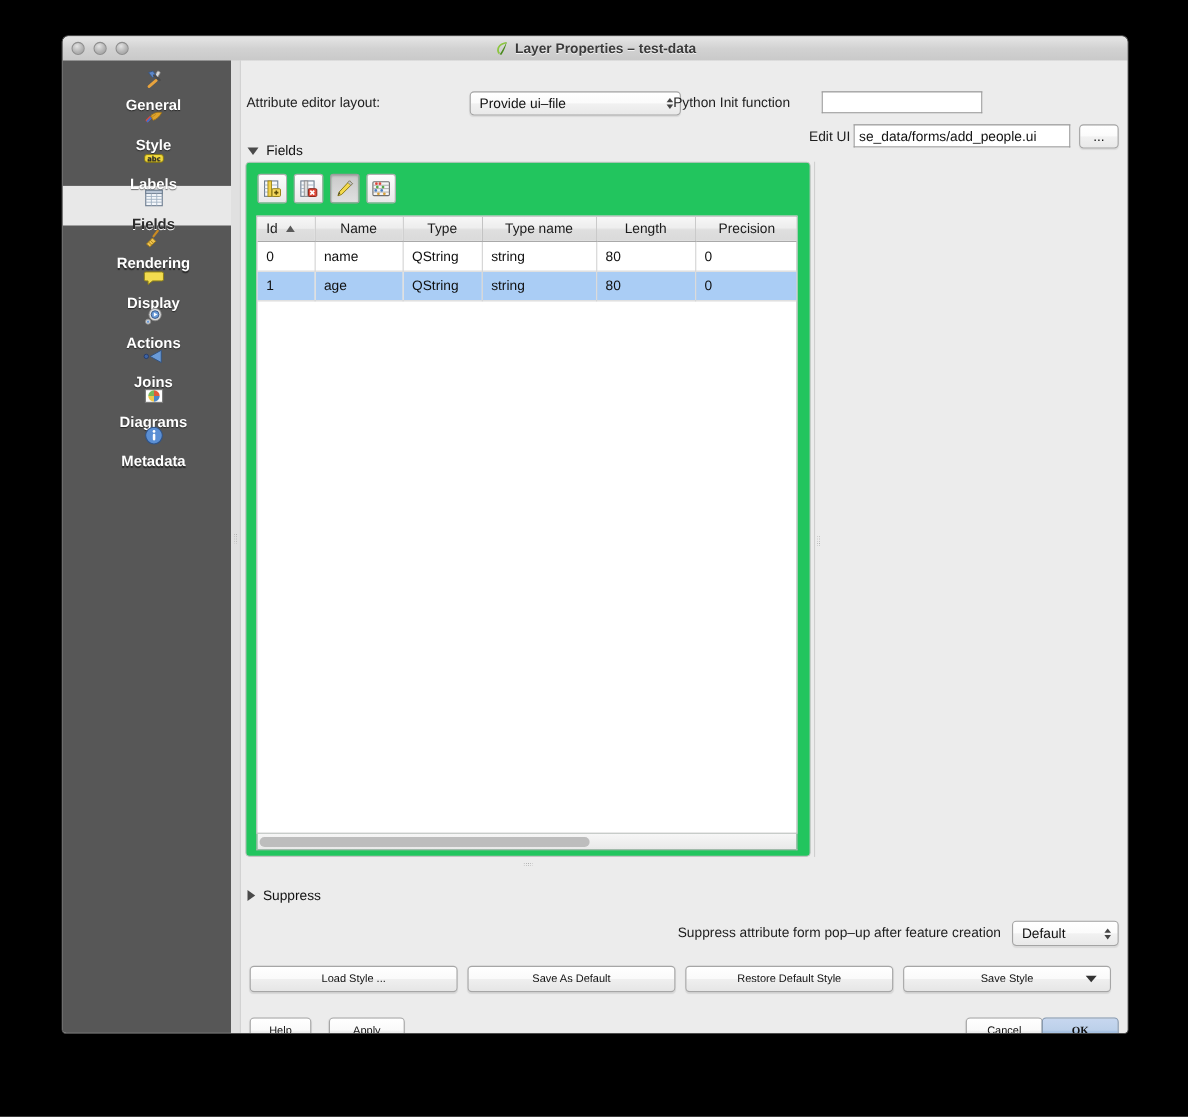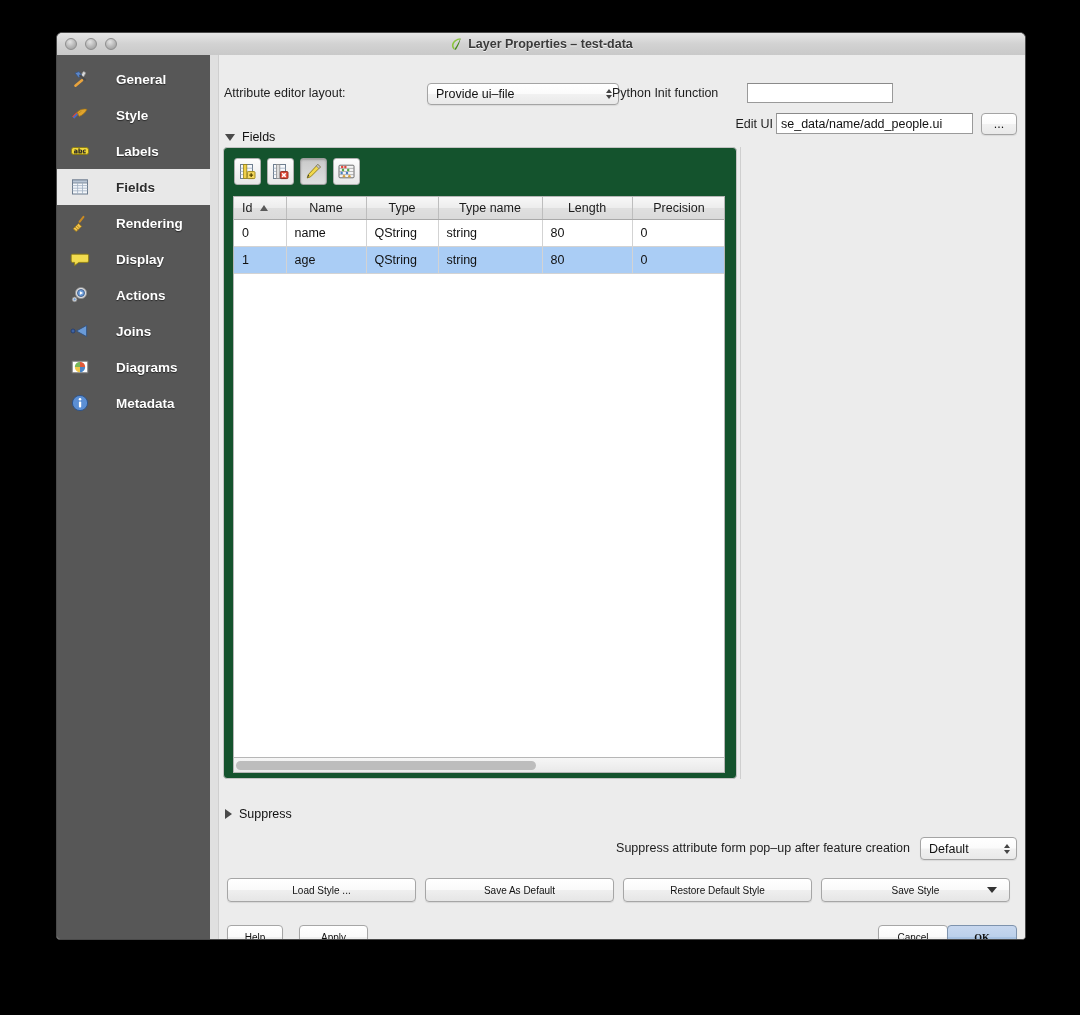--- a/index.html
+++ b/index.html
@@ -63,27 +63,28 @@
     width: 153px;
     background: #575757;
     flex: 0 0 153px;
     padding-top: 6px;
     box-sizing: border-box;
   }
   .side-item {
     display: flex; align-items: center;
     height: 36px;
     padding-left: 12px;
-    gap: 25px;
+    gap: 5px;
     color: #ffffff;
     font-size: 13.5px;
     font-weight: bold;
     text-shadow: 0 1px 1px rgba(0,0,0,0.55);
     box-sizing: border-box;
     cursor: default;
+    flex-direction: column;
   }
   .side-item.selected {
     background: #e8e8e8;
     color: #2c2c2c;
     text-shadow: 0 1px 0 #ffffff;
   }
   .side-ico {
     width: 22px; height: 22px;
     display: flex; align-items: center; justify-content: center;
     flex: 0 0 22px;
@@ -205,21 +206,21 @@
     border-left: 7px solid #4a4a4a;
   }
   #fields-header { left: 6px; top: 75px; }
   #relations-header { left: 6px; top: 752px; }
 
   
   #fields-box {
     position: absolute;
     left: 4px; top: 92px;
     width: 514px; height: 632px;
-    background: #14532d;
+    background: #22c55e;
     border: 1px solid #c3c3c3;
     border-radius: 4px;
     box-sizing: border-box;
   }
 
   
   #fields-toolbar {
     position: absolute; left: 10px; top: 10px;
     display: flex; gap: 6px;
   }
@@ -540,21 +541,21 @@
             </span>
         </div>
 
         <span class="lbl" id="py-label">Python Init function</span>
 
         <div class="tinput" id="py-input" title=""></div>
       </div>
 
       <div id="row-editui">
         <span id="editui-label">Edit UI</span>
-        <div class="tinput" id="editui-input">se_data/name/add_people.ui</div>
+        <div class="tinput" id="editui-input">se_data/forms/add_people.ui</div>
         <div class="combo" id="editui-browse" style="padding-left:0;justify-content:center;">
           <span>...</span>
         </div>
       </div>
 
       <div class="grp-header" id="fields-header">
         <span class="tri down"></span>
         <span>Fields</span>
       </div>
 

